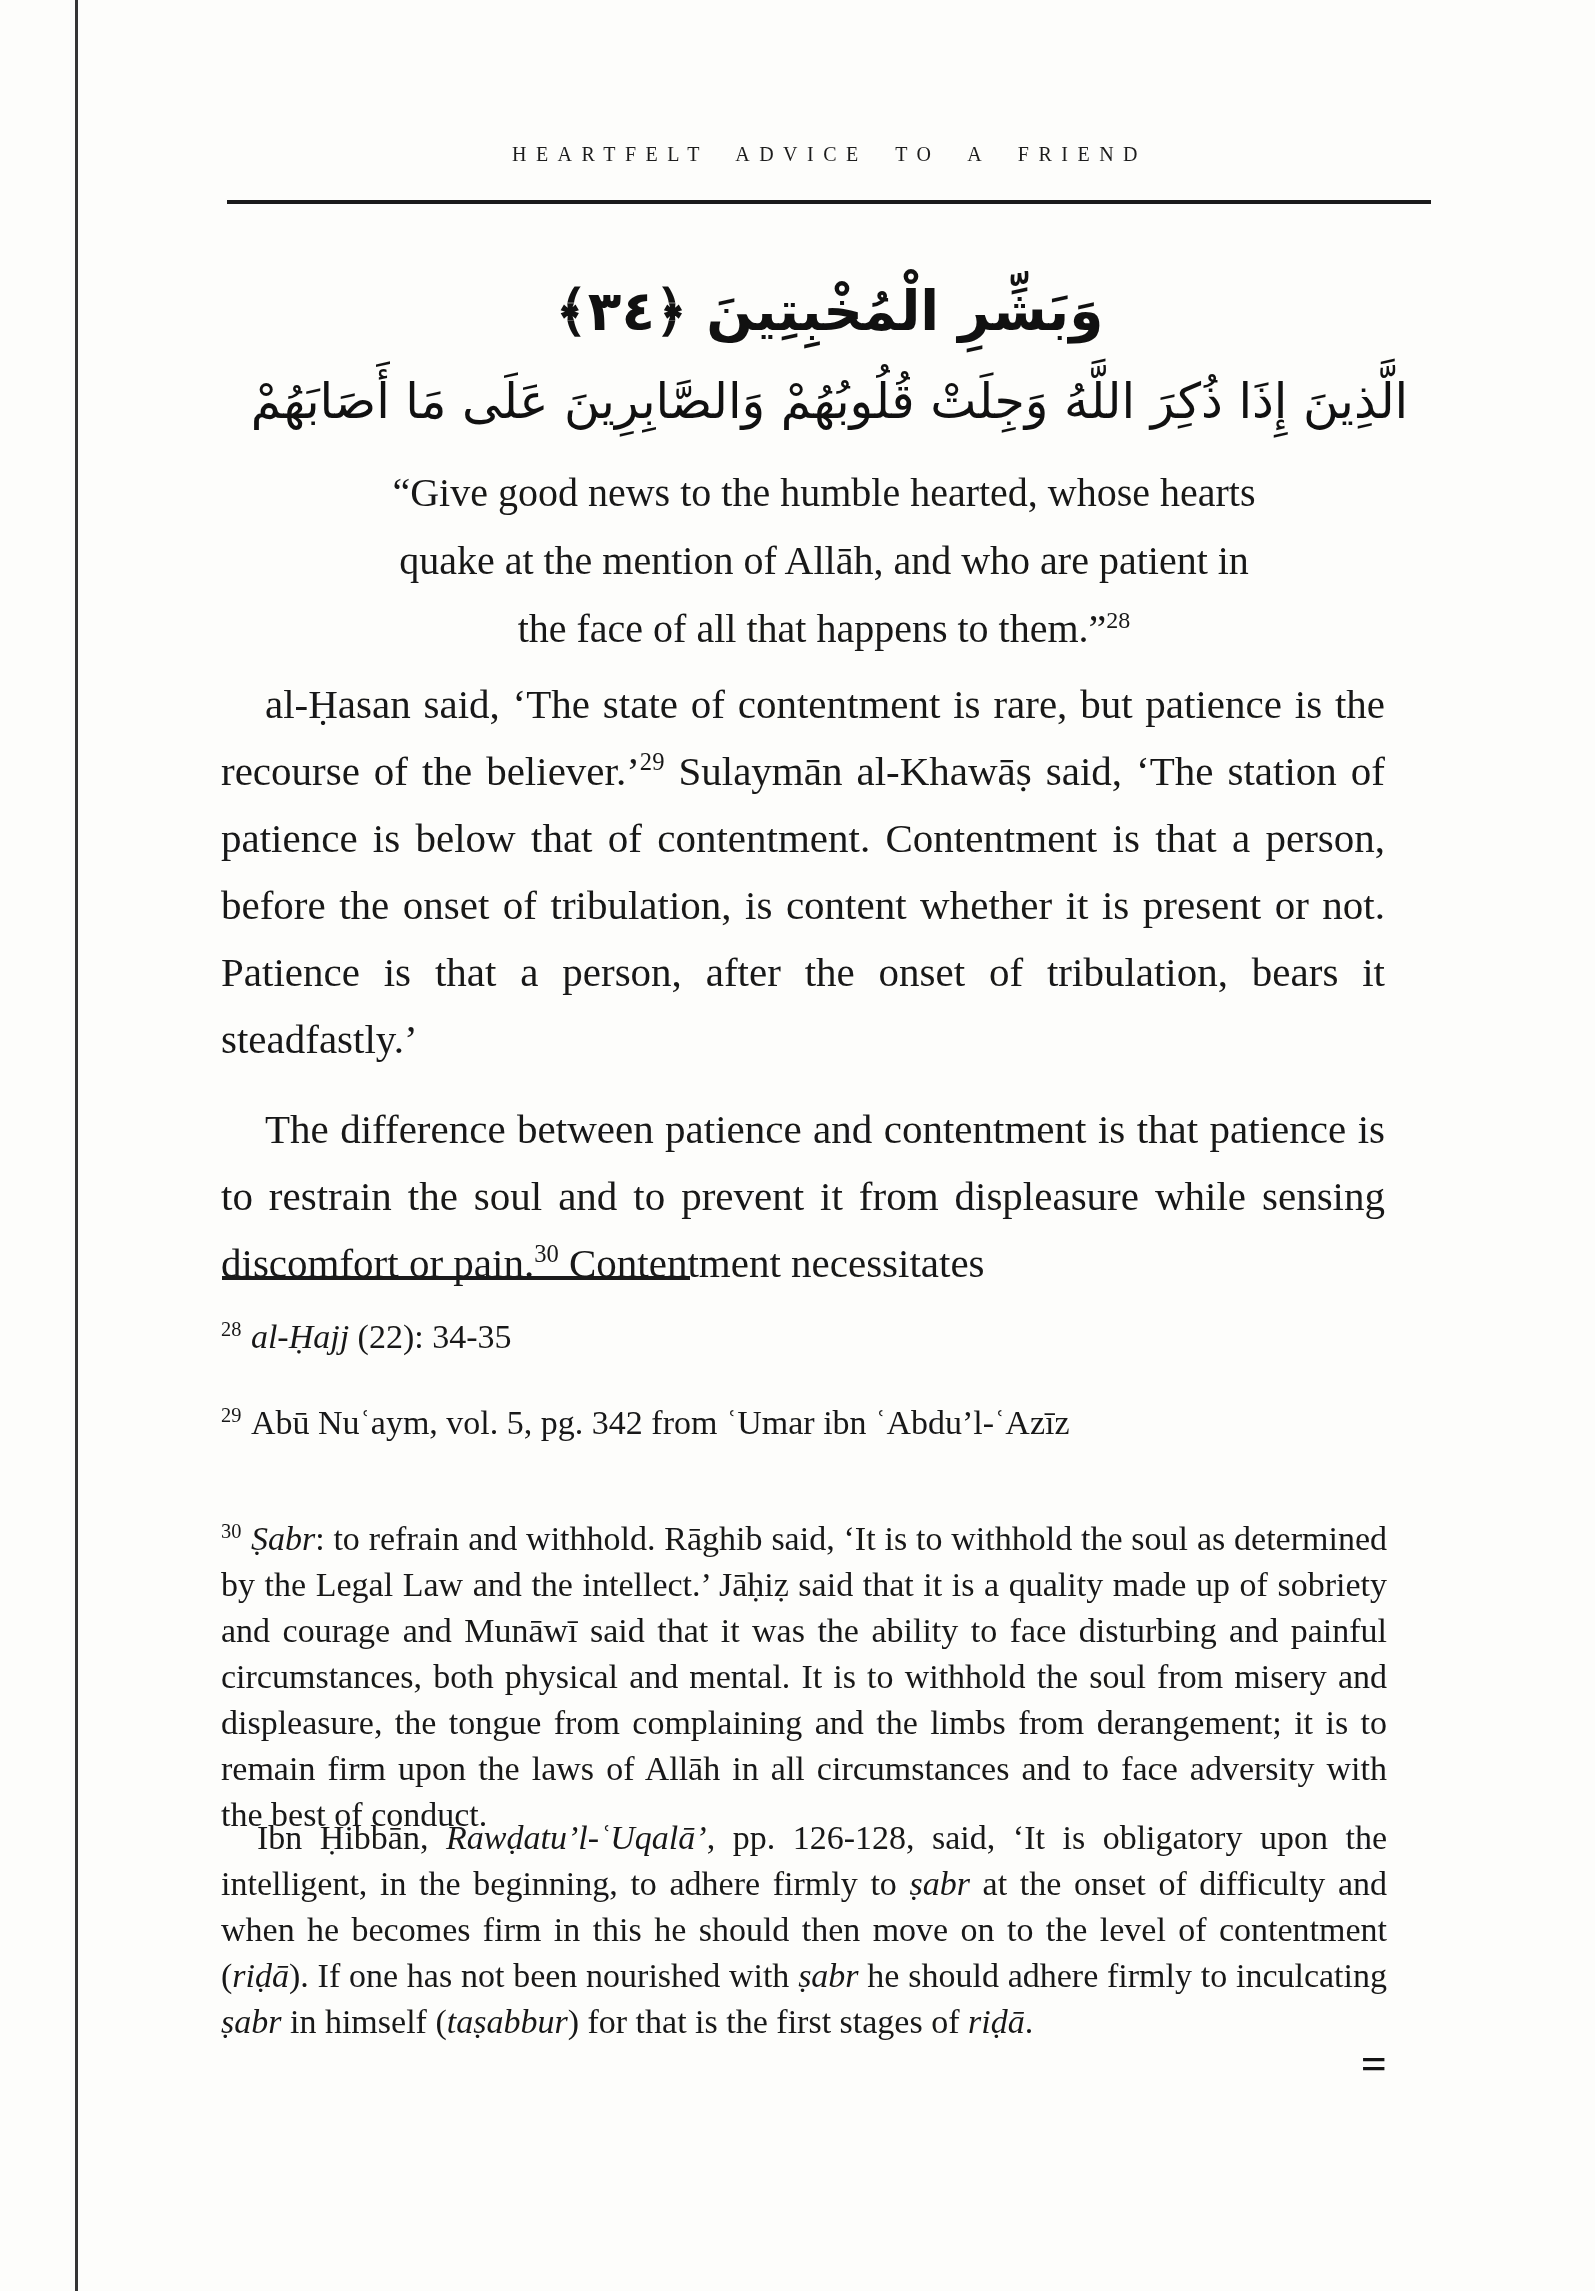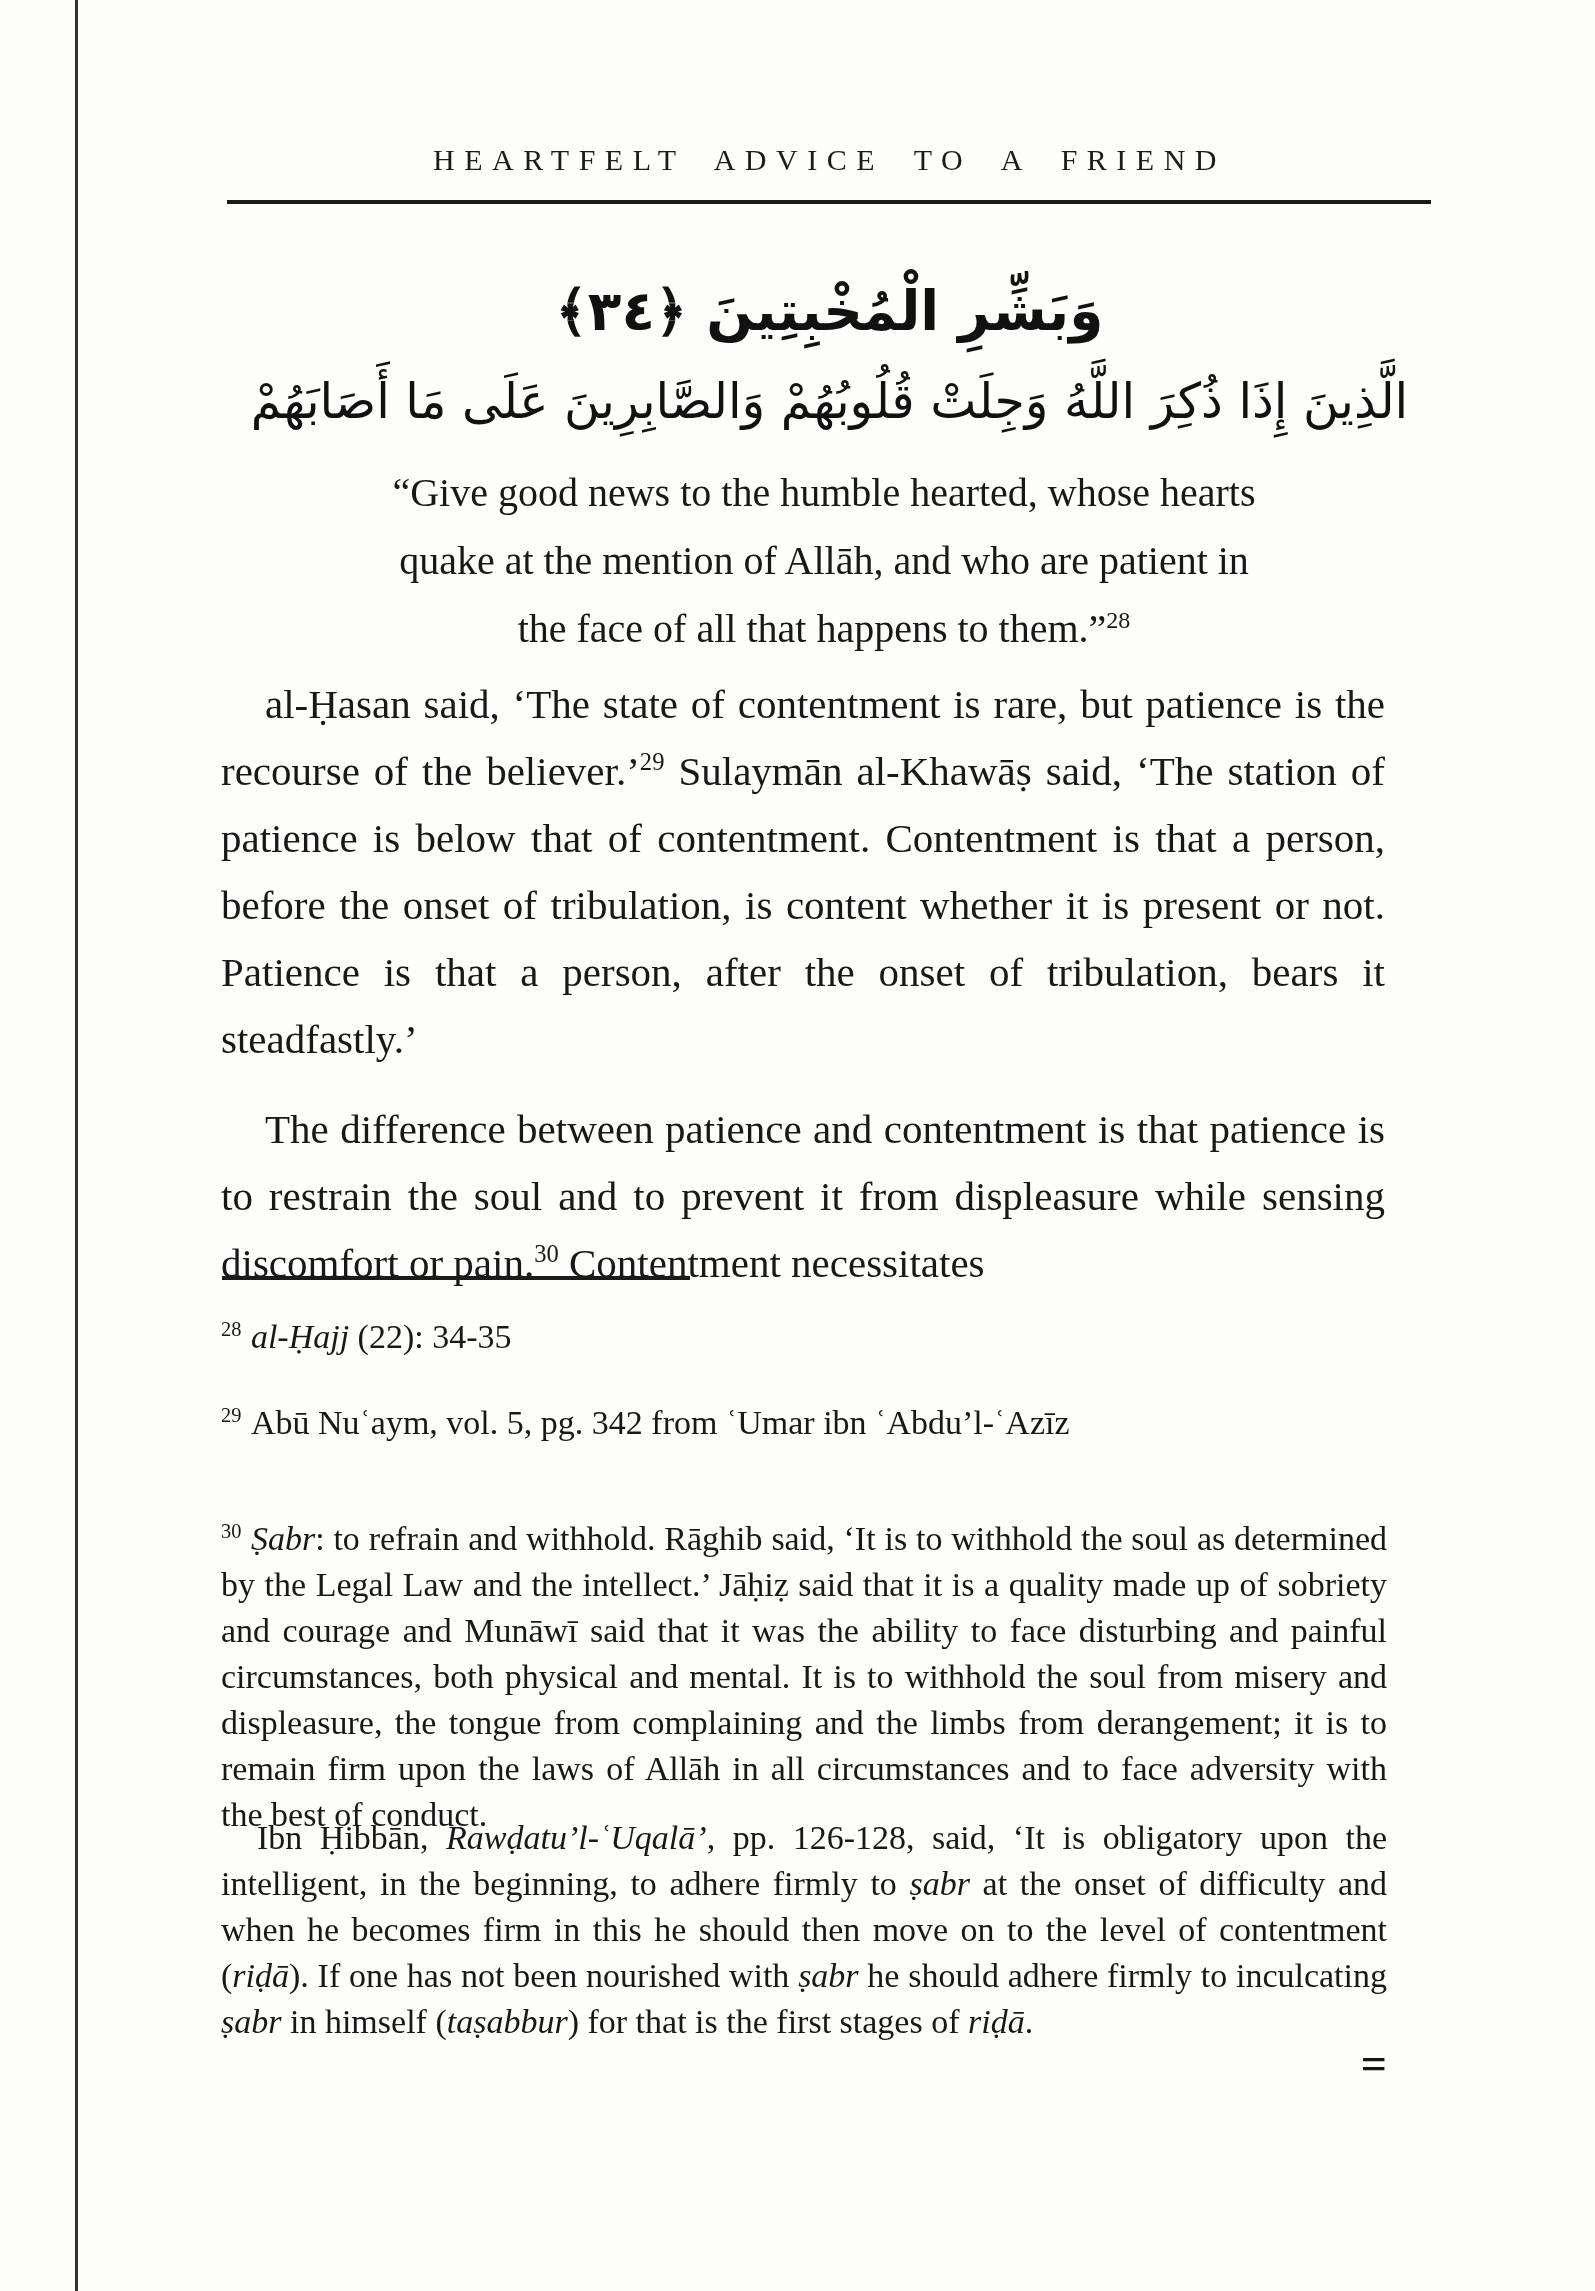--- a/index.html
+++ b/index.html
@@ -17,21 +17,21 @@
   .scan-edge {
     position: absolute;
     left: 75px; top: 0;
     width: 2.9px; height: 2291px;
     background: #343434;
   }
   .running-header {
     position: absolute;
     top: 143px; left: 228px; width: 1203px;
     text-align: center;
-    font-size: 30px;
+    font-size: 20px;
     letter-spacing: 9.5px;
     word-spacing: 13.3px;
     color: #1c1c1c;
     white-space: nowrap;
   }
   .header-rule {
     position: absolute;
     top: 200px; left: 227px;
     width: 1204px; height: 3.8px;
     background: #1b1b1b;

